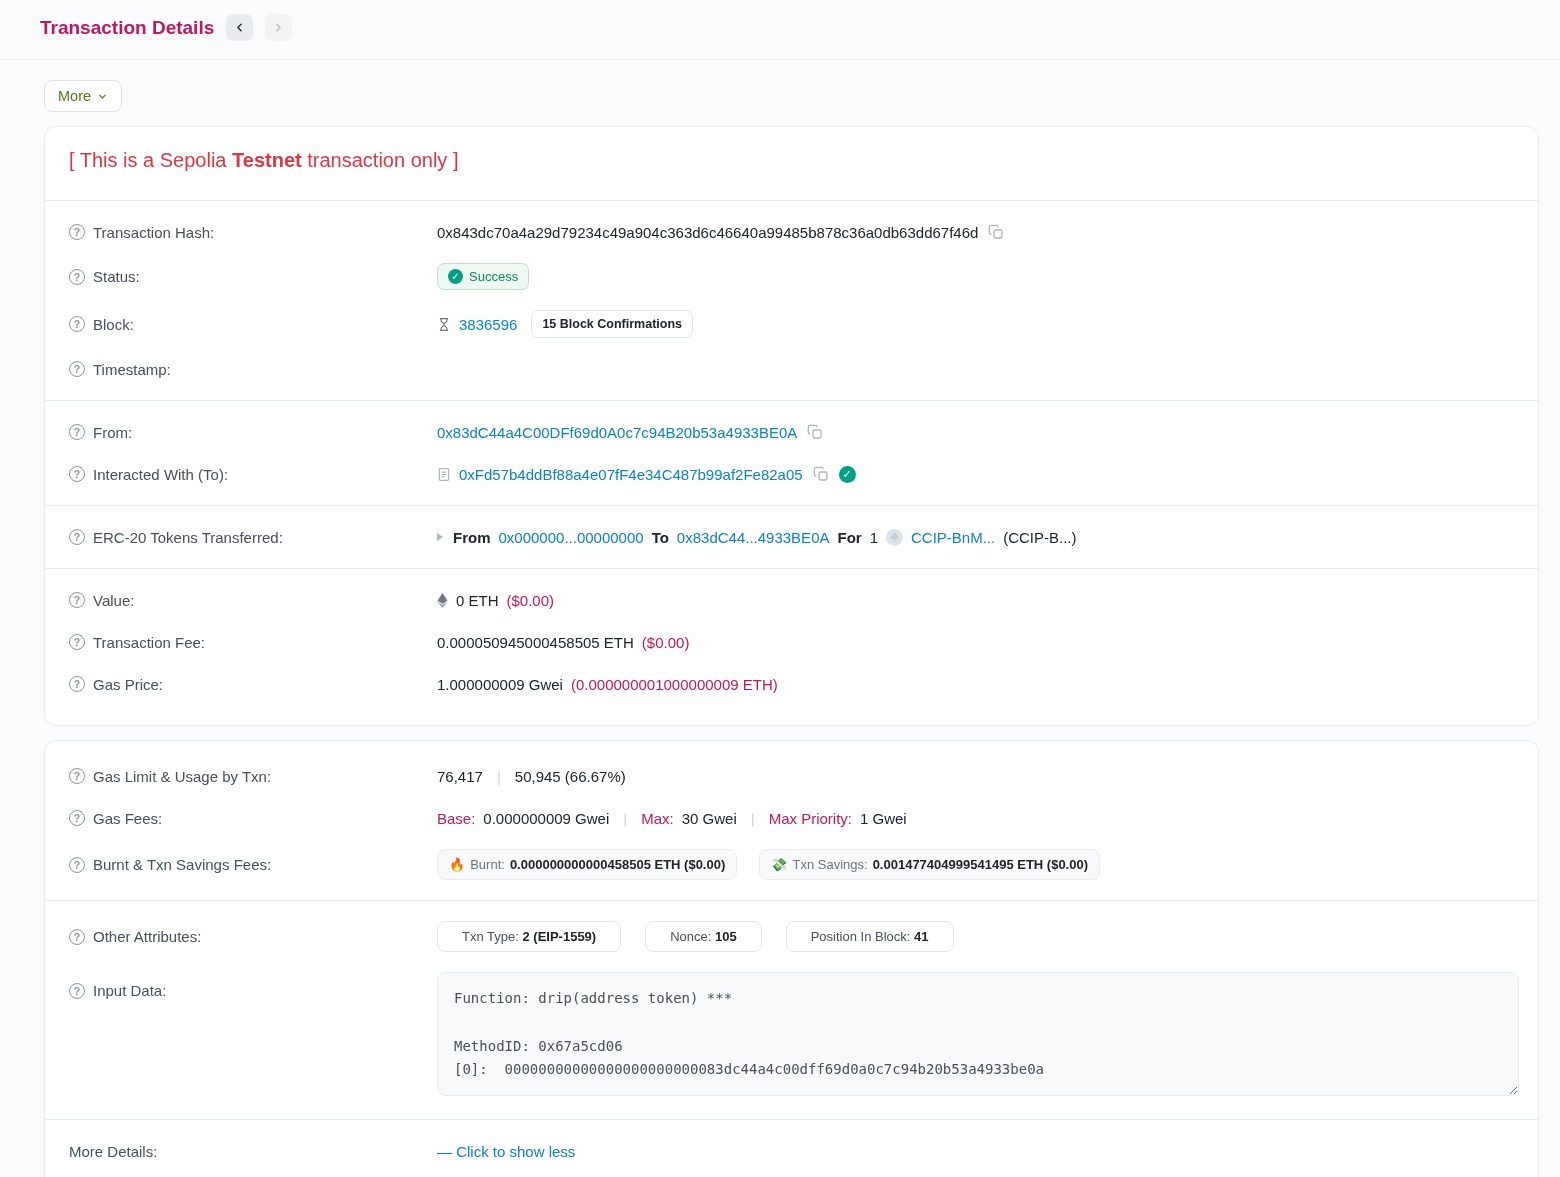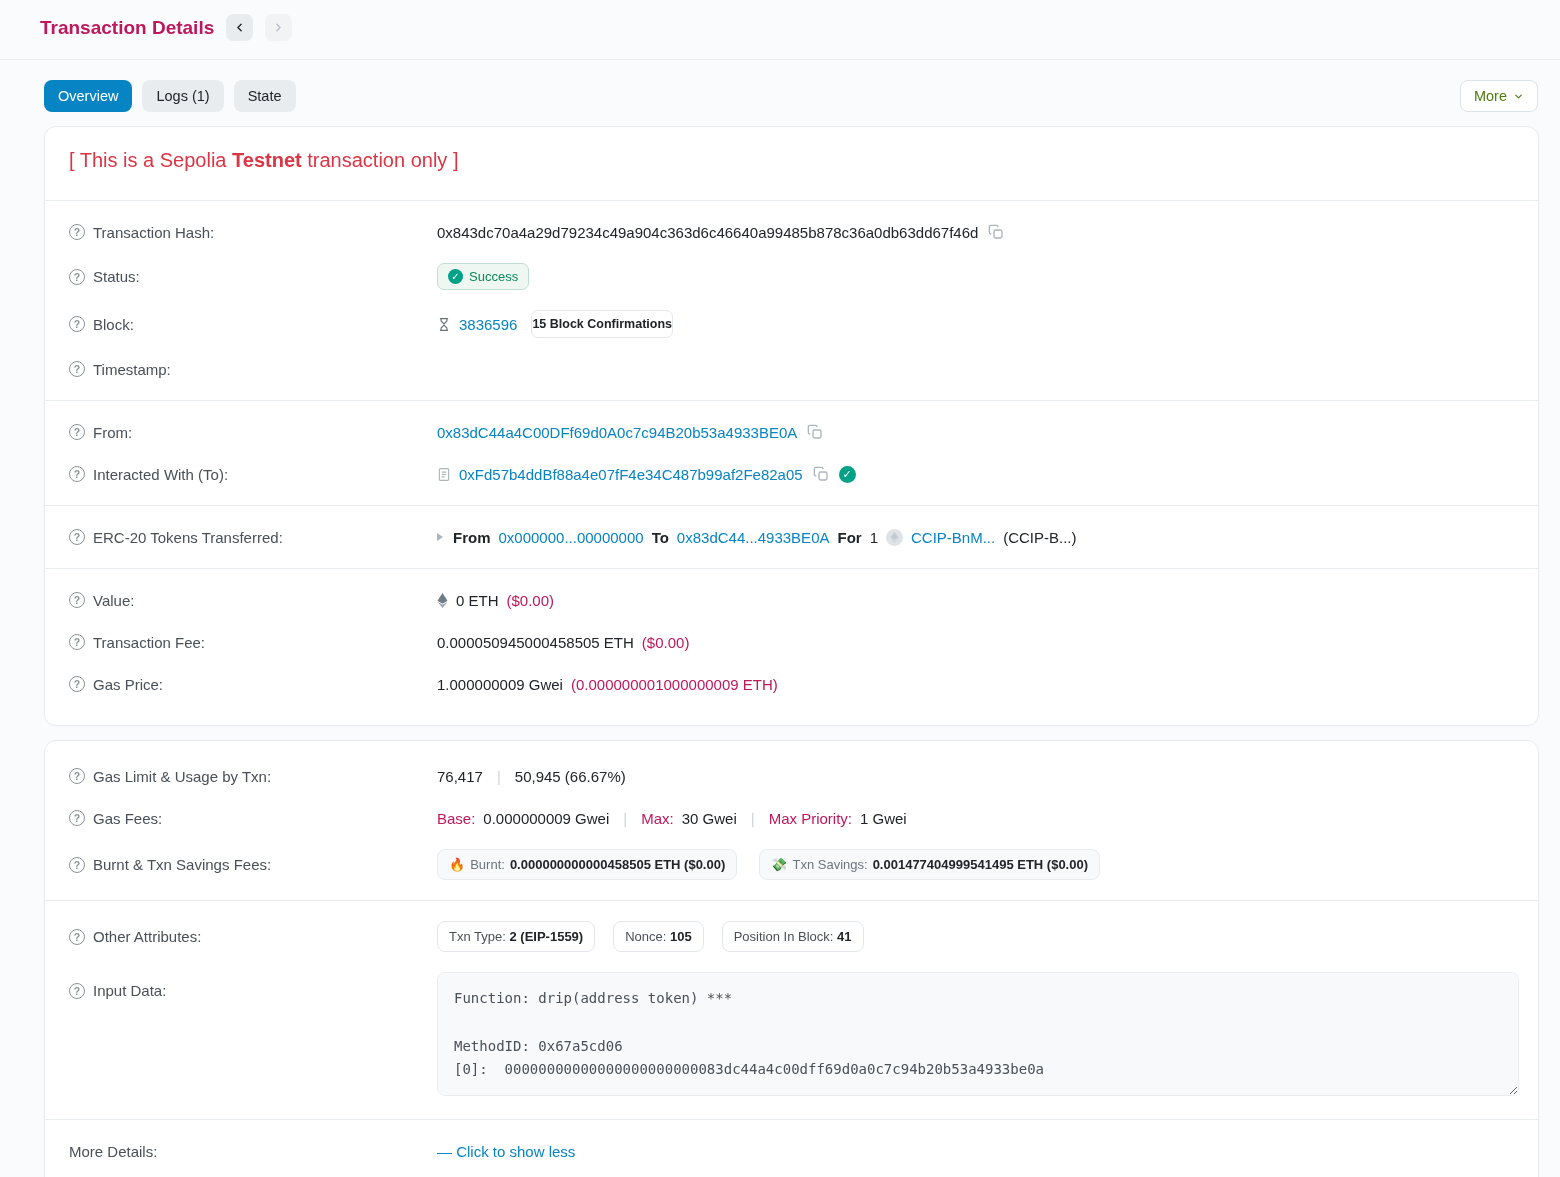--- a/index.html
+++ b/index.html
@@ -66,26 +66,26 @@
   .icon-btn svg { display:block; }
 
   .status-badge {
     display:inline-flex; align-items:center; gap:6px; background:#eef7f2; border:1px solid #bfdfd2;
     border-radius:7px; padding: 5px 10px; color:#0a8a5a; font-size:13px; font-weight:500;
   }
   .status-check { width:15px; height:15px; border-radius:50%; background:#00a186; color:#fff;
     display:inline-flex; align-items:center; justify-content:center; font-size:10px; }
 
   .pill-badge {
-    background:#fff; border:1px solid #e3e7eb; border-radius:7px; padding:6px 0;
+    background:#fff; border:1px solid #e3e7eb; border-radius:7px; padding:6px 10px;
     font-size:12.5px; font-weight:700; color:#212529;
   }
   .attr-badge {
-    background:#fff; border:1px solid #e3e7eb; border-radius:8px; padding:7px 11px;
-    font-size:13px; color:#495057; margin-right:10px;
+    background:#fff; border:1px solid #e3e7eb; border-radius:8px; padding:7px 24px;
+    font-size:13px; color:#495057; margin-right:16px;
   }
   .attr-badge b { color:#212529; font-weight:700; }
   .fee-badge {
     display:inline-flex; align-items:center; gap:5px; background:#f8f9fa; border:1px solid #e9ecef;
     border-radius:8px; padding:7px 11px; font-size:13px; color:#6c757d; margin-right:14px;
   }
   .fee-badge b { color:#212529; font-weight:700; }
 
   .bold { font-weight:700; }
   .semibold { font-weight:500; }
@@ -128,25 +128,20 @@
       <span class="chev">
         <svg width="13" height="13" viewBox="0 0 24 24">
             <path d="M9 6l6 6-6 6" fill="none" stroke="currentColor" stroke-width="2.6" stroke-linecap="round" stroke-linejoin="round"></path>
           </svg>
       </span>
     </button>
   </div>
   <hr class="header-divider">
 
   <div class="tabs-row">
-    <div class="tabs">
-      <button class="tab active">Overview</button>
-      <button class="tab">Logs (1)</button>
-      <button class="tab">State</button>
-    </div>
     <button class="more-btn">
       <span>More</span>
       <span class="chev">
         <svg width="11" height="11" viewBox="0 0 24 24">
             <path d="M6 9l6 6 6-6" fill="none" stroke="currentColor" stroke-width="2.6" stroke-linecap="round" stroke-linejoin="round"></path>
           </svg>
       </span>
     </button>
   </div>
 

